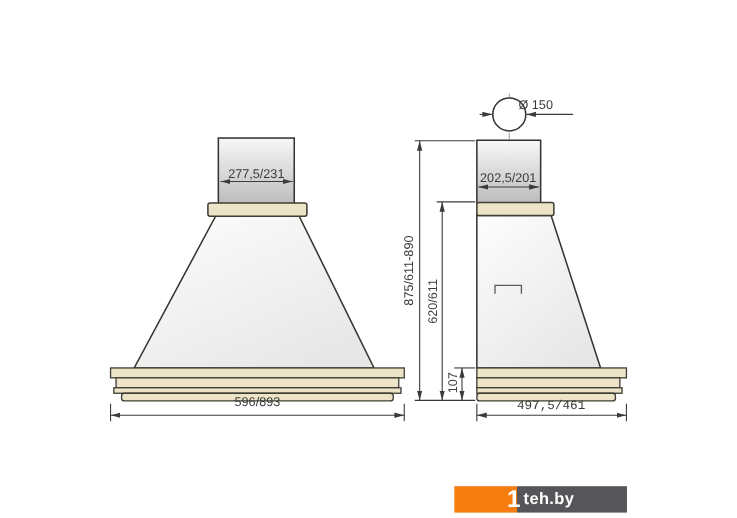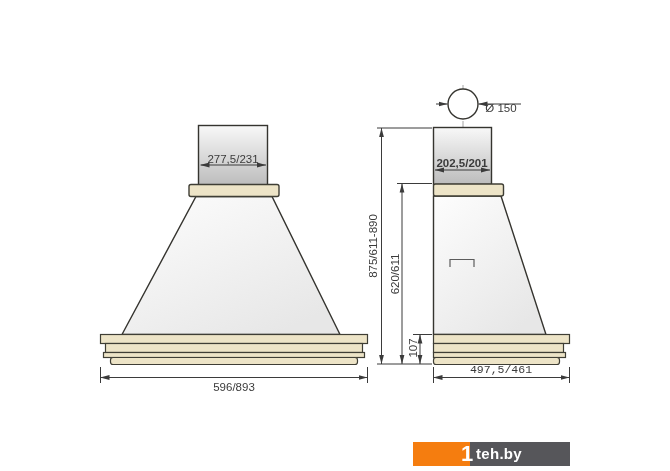--- a/index.html
+++ b/index.html
@@ -89,23 +89,23 @@
       <line x1="402" y1="183.5" x2="402" y2="364" marker-start="url(#arr)" marker-end="url(#arr)"></line>
       <line x1="420" y1="334.5" x2="420" y2="364" marker-start="url(#arr)" marker-end="url(#arr)"></line>
 
       <line x1="433.5" y1="367" x2="433.5" y2="383"></line>
       <line x1="569.5" y1="367" x2="569.5" y2="383"></line>
       <line x1="433.5" y1="377.5" x2="569.5" y2="377.5" marker-start="url(#arr)" marker-end="url(#arr)"></line>
     </g>
   </svg>
 
   <span class="label" style="left:233px;top:159px;text-align:right;">277,5/231</span>
-  <span class="label" style="left:234px;top:387px;">596/893</span>
-  <span class="label" style="left:501px;top:96px;margin-top:12px;">Ø 150</span>
-  <span class="label" style="left:462px;top:163px;font-weight:bold;">202,5/201</span>
+  <span class="label" style="left:234px;top:366px;">596/893</span>
+  <span class="label" style="left:487px;top:96px;">Ø 150</span>
+  <span class="label" style="left:462px;top:163px;">202,5/201</span>
   <span class="vlabel" style="left:373px;top:246px;">875/611-890</span>
   <span class="vlabel" style="left:395px;top:274px;">620/611</span>
   <span class="vlabel" style="left:413px;top:348px;">107</span>
   <span class="label" style="left:501px;top:370px;font-family:Liberation Mono, monospace;">497,5/461</span>
 
   <a class="watermark">
     <span class="wm-orange" style="background:#f57d0f;"></span>
     <span class="wm-gray" style="background:#56565a;"></span>
     <span class="wm-one">1</span>
     <span class="wm-name">teh.by</span>

